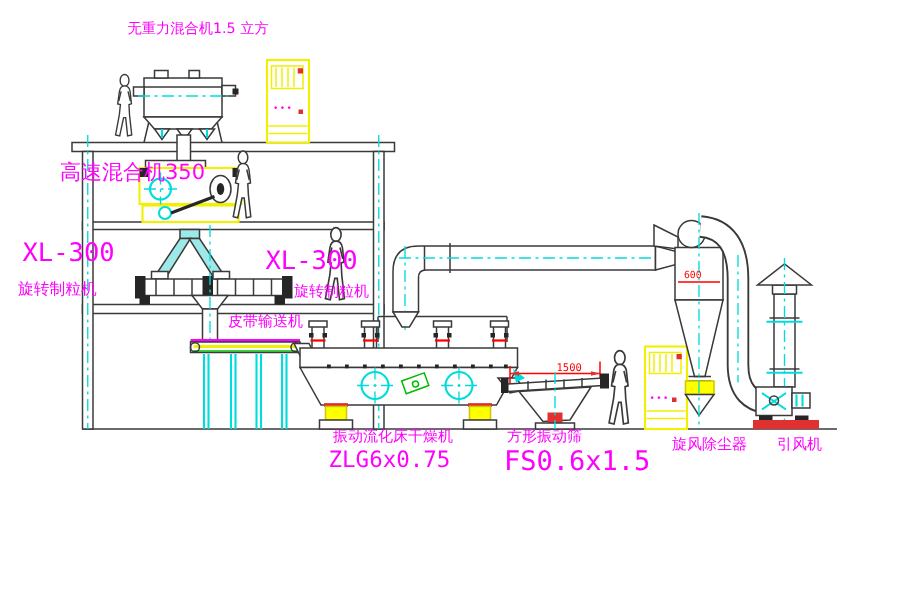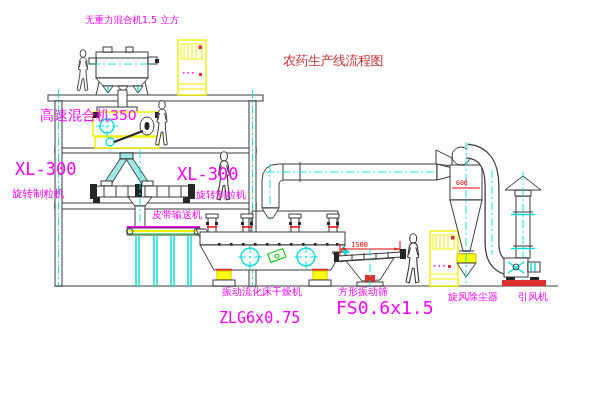--- a/index.html
+++ b/index.html
@@ -313,40 +313,39 @@
   <g>
     <use href="#prs" transform="translate(72,49) scale(0.92)"></use>
     <use href="#prs" transform="translate(150,100) scale(1.0)"></use>
     <use href="#prs" transform="translate(211,151) scale(1.08)"></use>
     <use href="#prs" transform="translate(400,233) scale(1.1)"></use>
   </g>
 </svg>
 
 <div class="lbl" style="left:85px;top:15px;font-size:9.5px">无重力混合机1.5 立方</div>
 
-<div class="lbl red" style="left:283px;top:54px;font-size:13px;letter-spacing:-0.5px">农药生产线流程图</div>
 
 <div class="lbl" style="left:40px;top:108px;font-size:14px">高速混合机350</div>
 
 <div class="lbl mono" style="left:15px;top:161px;font-size:17px">XL-300</div>
 <div class="lbl" style="left:12px;top:188px;font-size:10.5px">旋转制粒机</div>
 
 <div class="lbl mono" style="left:177px;top:166px;font-size:17px">XL-300</div>
 <div class="lbl" style="left:196px;top:190px;font-size:10px">旋转制粒机</div>
 
 <div class="lbl" style="left:152px;top:210px;font-size:10px">皮带输送机</div>
 
 <div class="lbl" style="left:222px;top:287px;font-size:10px">振动流化床干燥机</div>
-<div class="lbl mono" style="left:219px;top:311px;font-size:15px">ZLG6x0.75</div>
+<div class="lbl mono" style="left:219px;top:299px;font-size:15px">ZLG6x0.75</div>
 
 <div class="lbl" style="left:338px;top:287px;font-size:10px">方形振动筛</div>
 <div class="lbl mono" style="left:336px;top:299px;font-size:18px">FS0.6x1.5</div>
 
 <div class="lbl" style="left:448px;top:292px;font-size:10px">旋风除尘器</div>
 <div class="lbl" style="left:518px;top:292px;font-size:10px">引风机</div>
 
-<div class="lbl dim mono" style="left:351px;top:242px;font-size:7px">1500</div>
+<div class="lbl dim mono" style="left:371px;top:242px;font-size:7px">1500</div>
 <div class="lbl dim mono" style="left:456px;top:180px;font-size:6.5px">600</div>
 
 <div class="lbl" style="left:182px;top:70px;font-size:6px;letter-spacing:1px">•••</div>
 <div class="lbl" style="left:433px;top:263px;font-size:6px;letter-spacing:1px">•••</div>
 
 </div>
 
 </body></html>

